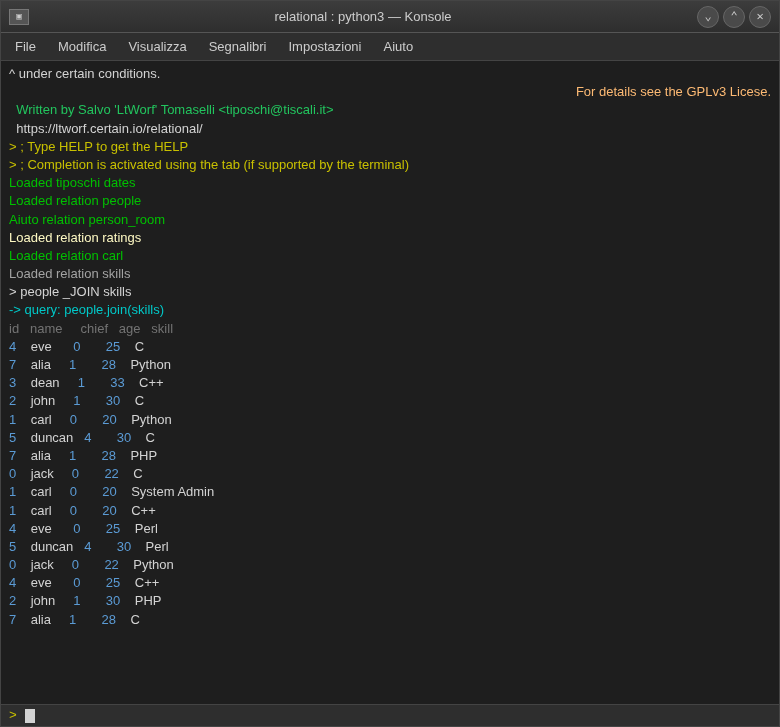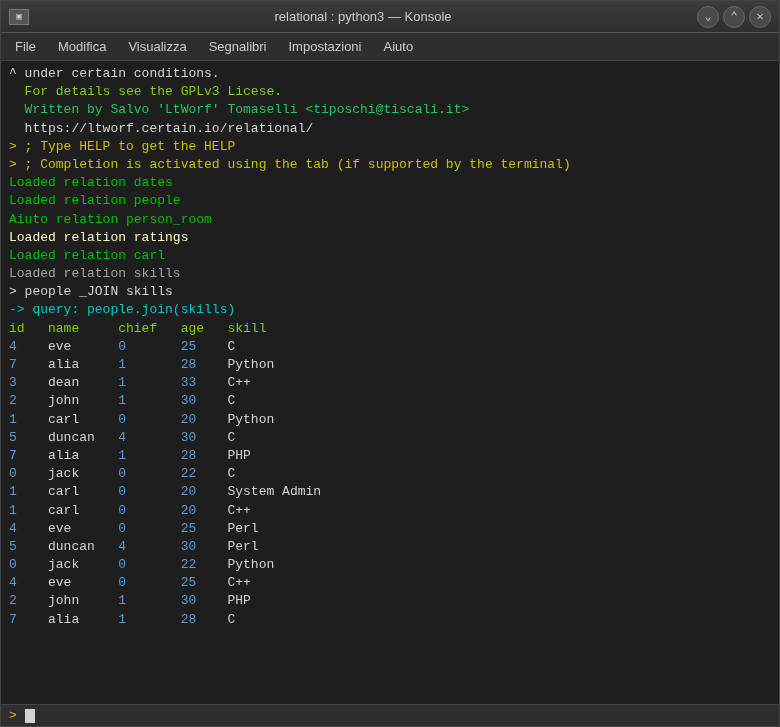--- a/index.html
+++ b/index.html
@@ -97,21 +97,21 @@
       font-size: 13px;
       cursor: pointer;
       border-radius: 3px;
     }
 
     .terminal {
       flex: 1;
       background: #1e1e1e;
       padding: 4px 8px 4px 8px;
       overflow-y: auto;
-      font-family: Liberation Mono, monospace;
+      font-family: Liberation Sans, sans-serif;
       font-size: 13px;
       line-height: 1.4;
       color: #d3d3d3;
     }
 
     .line {
       white-space: pre;
     }
 
     .bottom-bar {
@@ -164,37 +164,37 @@
     <div class="menu-item">Modifica</div>
     <div class="menu-item">Visualizza</div>
     <div class="menu-item">Segnalibri</div>
     <div class="menu-item">Impostazioni</div>
     <div class="menu-item">Aiuto</div>
   </div>
 
   <div class="terminal" id="terminal-content">
 
   <div class="line" style="color: rgb(211, 211, 211);">^ under certain conditions.</div>
-      <div class="line" style="color: #84cc16;">  For details see the GPLv3 Licese.</div>
+      <div class="line" style="color: #fdba74; text-align: right;">  For details see the GPLv3 Licese.</div>
       <div class="line" style="color: rgb(211, 211, 211);"></div>
       <div class="line" style="color: #22c55e;">  Written by Salvo 'LtWorf' Tomaselli &lt;tiposchi@tiscali.it&gt;</div>
       <div class="line" style="color: rgb(211, 211, 211);"></div>
       <div class="line" style="color: rgb(211, 211, 211);">  https://ltworf.certain.io/relational/</div>
       <div class="line" style="color: rgb(200, 192, 0);">&gt; ; Type HELP to get the HELP</div>
       <div class="line" style="color: rgb(200, 192, 0);">&gt; ; Completion is activated using the tab (if supported by the terminal)</div>
-      <div class="line" style="color: rgb(0, 192, 0);">Loaded relation dates</div>
+      <div class="line" style="color: rgb(0, 192, 0);">Loaded tiposchi dates</div>
       <div class="line" style="color: rgb(0, 192, 0);">Loaded relation people</div>
       <div class="line" style="color: rgb(0, 192, 0);">Aiuto relation person_room</div>
       <div class="line" style="color: #fef9c3;">Loaded relation ratings</div>
       <div class="line" style="color: rgb(0, 192, 0);">Loaded relation carl</div>
       <div class="line" style="color: #a3a3a3;">Loaded relation skills</div>
       <div class="line" style="color: rgb(211, 211, 211);">&gt; people _JOIN skills</div>
       <div class="line" style="color: rgb(0, 200, 200);">-&gt; query: people.join(skills)</div>
       <div class="line" style="color: rgb(211, 211, 211);"></div>
-      <div class="line" style="color: #84cc16;">id   name     chief   age   skill</div>
+      <div class="line" style="color: #737373;">id   name     chief   age   skill</div>
       <div class="line"><span style="color: rgb(91, 155, 213);">4</span><span style="color: rgb(211, 211, 211);">    eve      </span><span style="color: rgb(91, 155, 213);">0</span><span style="color: rgb(211, 211, 211);">       </span><span style="color: rgb(91, 155, 213);">25</span><span style="color: rgb(211, 211, 211);">    C</span></div>
       <div class="line"><span style="color: rgb(91, 155, 213);">7</span><span style="color: rgb(211, 211, 211);">    alia     </span><span style="color: rgb(91, 155, 213);">1</span><span style="color: rgb(211, 211, 211);">       </span><span style="color: rgb(91, 155, 213);">28</span><span style="color: rgb(211, 211, 211);">    Python</span></div>
       <div class="line"><span style="color: rgb(91, 155, 213);">3</span><span style="color: rgb(211, 211, 211);">    dean     </span><span style="color: rgb(91, 155, 213);">1</span><span style="color: rgb(211, 211, 211);">       </span><span style="color: rgb(91, 155, 213);">33</span><span style="color: rgb(211, 211, 211);">    C++</span></div>
       <div class="line"><span style="color: rgb(91, 155, 213);">2</span><span style="color: rgb(211, 211, 211);">    john     </span><span style="color: rgb(91, 155, 213);">1</span><span style="color: rgb(211, 211, 211);">       </span><span style="color: rgb(91, 155, 213);">30</span><span style="color: rgb(211, 211, 211);">    C</span></div>
       <div class="line"><span style="color: rgb(91, 155, 213);">1</span><span style="color: rgb(211, 211, 211);">    carl     </span><span style="color: rgb(91, 155, 213);">0</span><span style="color: rgb(211, 211, 211);">       </span><span style="color: rgb(91, 155, 213);">20</span><span style="color: rgb(211, 211, 211);">    Python</span></div>
       <div class="line"><span style="color: rgb(91, 155, 213);">5</span><span style="color: rgb(211, 211, 211);">    duncan   </span><span style="color: rgb(91, 155, 213);">4</span><span style="color: rgb(211, 211, 211);">       </span><span style="color: rgb(91, 155, 213);">30</span><span style="color: rgb(211, 211, 211);">    C</span></div>
       <div class="line"><span style="color: rgb(91, 155, 213);">7</span><span style="color: rgb(211, 211, 211);">    alia     </span><span style="color: rgb(91, 155, 213);">1</span><span style="color: rgb(211, 211, 211);">       </span><span style="color: rgb(91, 155, 213);">28</span><span style="color: rgb(211, 211, 211);">    PHP</span></div>
       <div class="line"><span style="color: rgb(91, 155, 213);">0</span><span style="color: rgb(211, 211, 211);">    jack     </span><span style="color: rgb(91, 155, 213);">0</span><span style="color: rgb(211, 211, 211);">       </span><span style="color: rgb(91, 155, 213);">22</span><span style="color: rgb(211, 211, 211);">    C</span></div>
       <div class="line"><span style="color: rgb(91, 155, 213);">1</span><span style="color: rgb(211, 211, 211);">    carl     </span><span style="color: rgb(91, 155, 213);">0</span><span style="color: rgb(211, 211, 211);">       </span><span style="color: rgb(91, 155, 213);">20</span><span style="color: rgb(211, 211, 211);">    System Admin</span></div>
       <div class="line"><span style="color: rgb(91, 155, 213);">1</span><span style="color: rgb(211, 211, 211);">    carl     </span><span style="color: rgb(91, 155, 213);">0</span><span style="color: rgb(211, 211, 211);">       </span><span style="color: rgb(91, 155, 213);">20</span><span style="color: rgb(211, 211, 211);">    C++</span></div>

